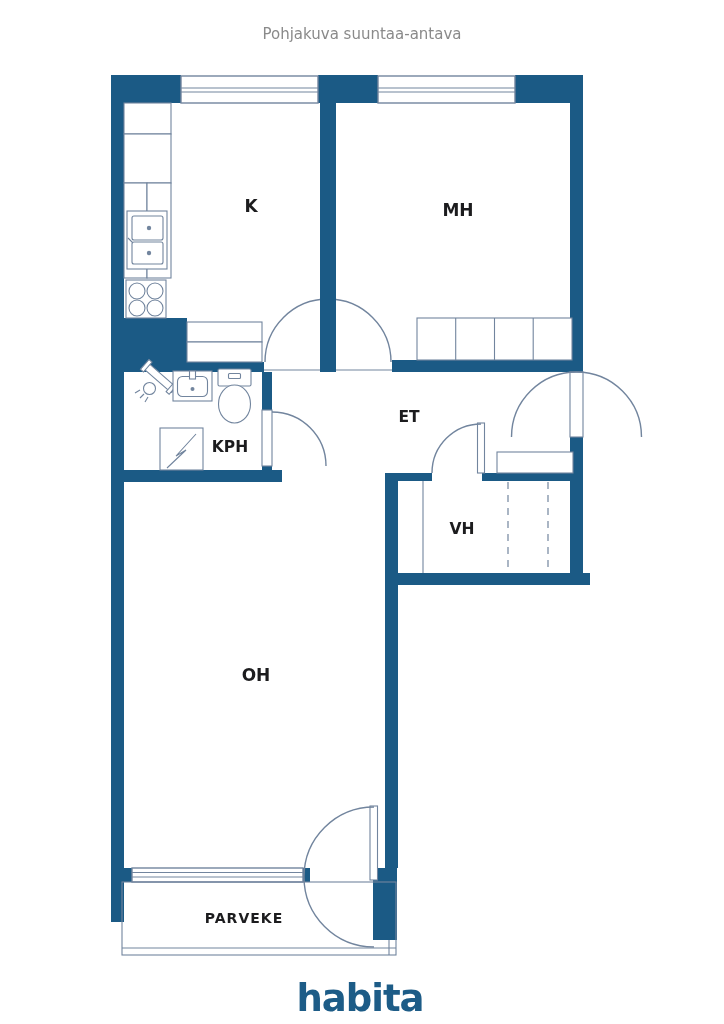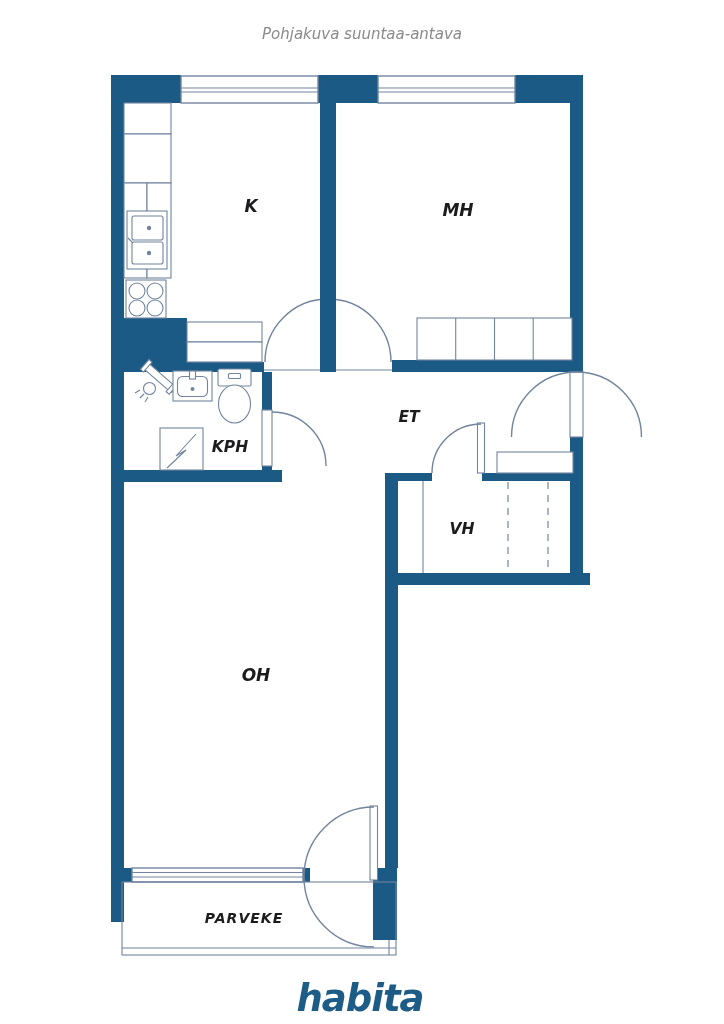--- a/index.html
+++ b/index.html
@@ -1,16 +1,16 @@
 <!DOCTYPE html>
 <html><head>
 <meta charset="utf-8">
 <style>
   html,body{margin:0;padding:0;background:#ffffff;}
-  .page{position:relative;width:724px;height:1024px;background:#fff;overflow:hidden;font-style:italic;}
+  .page{position:relative;width:724px;height:1024px;background:#fff;overflow:hidden;}
   svg{display:block;}
   .wall{fill:#1b5a85;stroke:none;}
   .ln{fill:none;stroke:#72859e;stroke-width:1.4;}
   .lnthin{fill:none;stroke:#72859e;stroke-width:1.1;}
   .wfill{fill:#ffffff;stroke:#72859e;stroke-width:1.4;}
   .wfillthin{fill:#ffffff;stroke:#72859e;stroke-width:1.1;}
   .dot{fill:#72859e;stroke:none;}
   .dash{fill:none;stroke:#72859e;stroke-width:1.2;stroke-dasharray:7 6;}
   .room-label{font-family:"DejaVu Sans",sans-serif;font-weight:bold;font-size:17px;fill:#1c1c1e;text-anchor:middle;}
   .room-label-sm{font-family:"DejaVu Sans",sans-serif;font-weight:bold;font-size:15.5px;fill:#1c1c1e;text-anchor:middle;}

